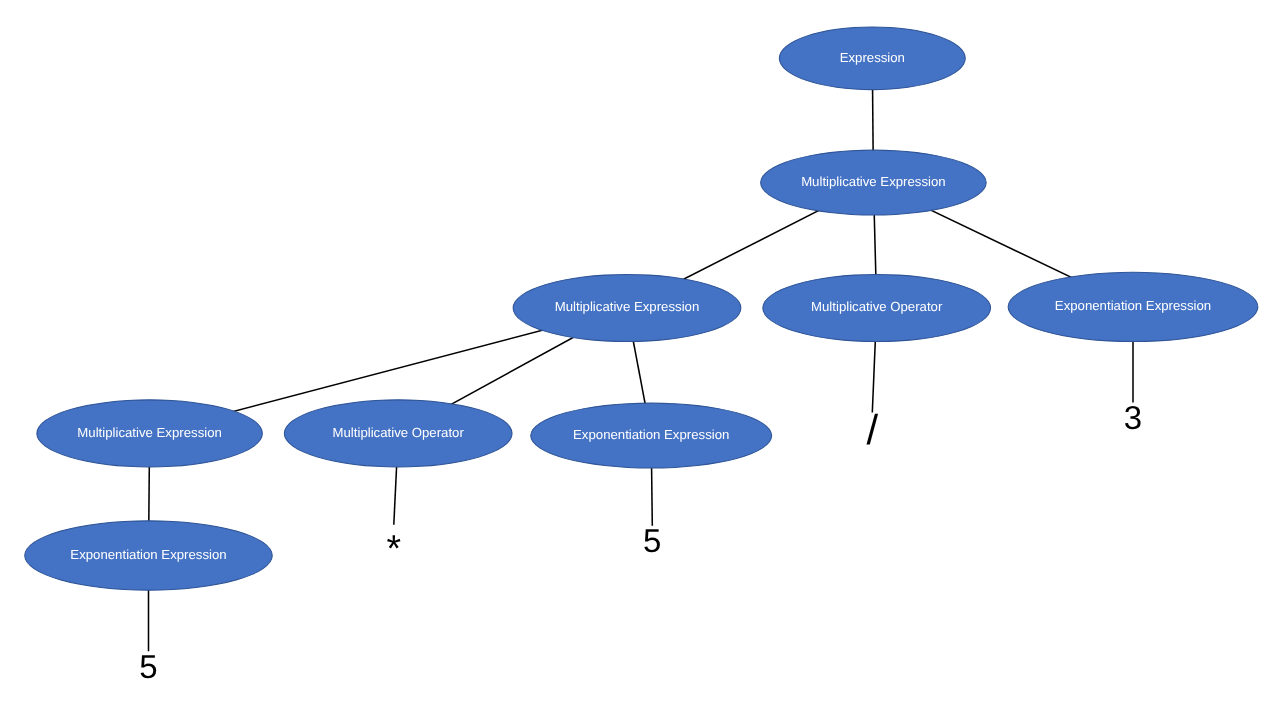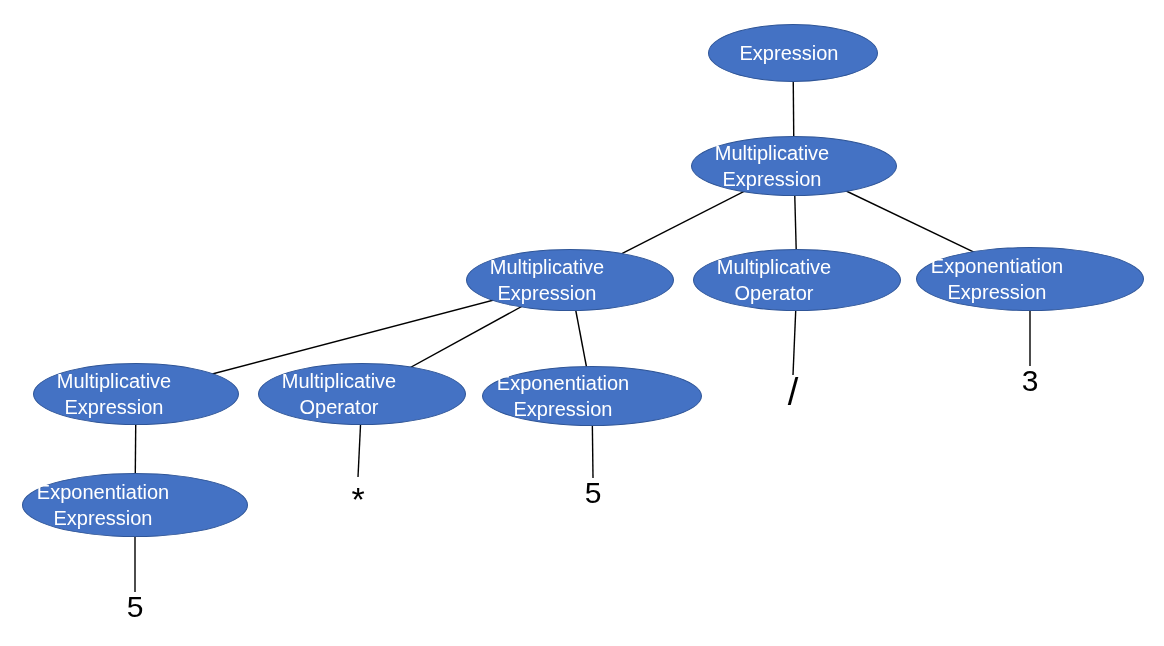--- a/index.html
+++ b/index.html
@@ -16,22 +16,23 @@
     left: 0; top: 0;
     width: 1164px; height: 646px;
   }
   .node {
     position: absolute;
     border-radius: 50%;
     border: 1.5px solid;
     box-sizing: border-box;
     display: flex;
     align-items: center;
+    justify-content: center;
     text-align: center;
-    font-size: 20px;
+    font-size: 12px;
     line-height: 1.32;
   }
   .node span {
     display: inline-block;
     width: 160px;
     pointer-events: none;
   }
   .leaf {
     position: absolute;
     display: flex;

